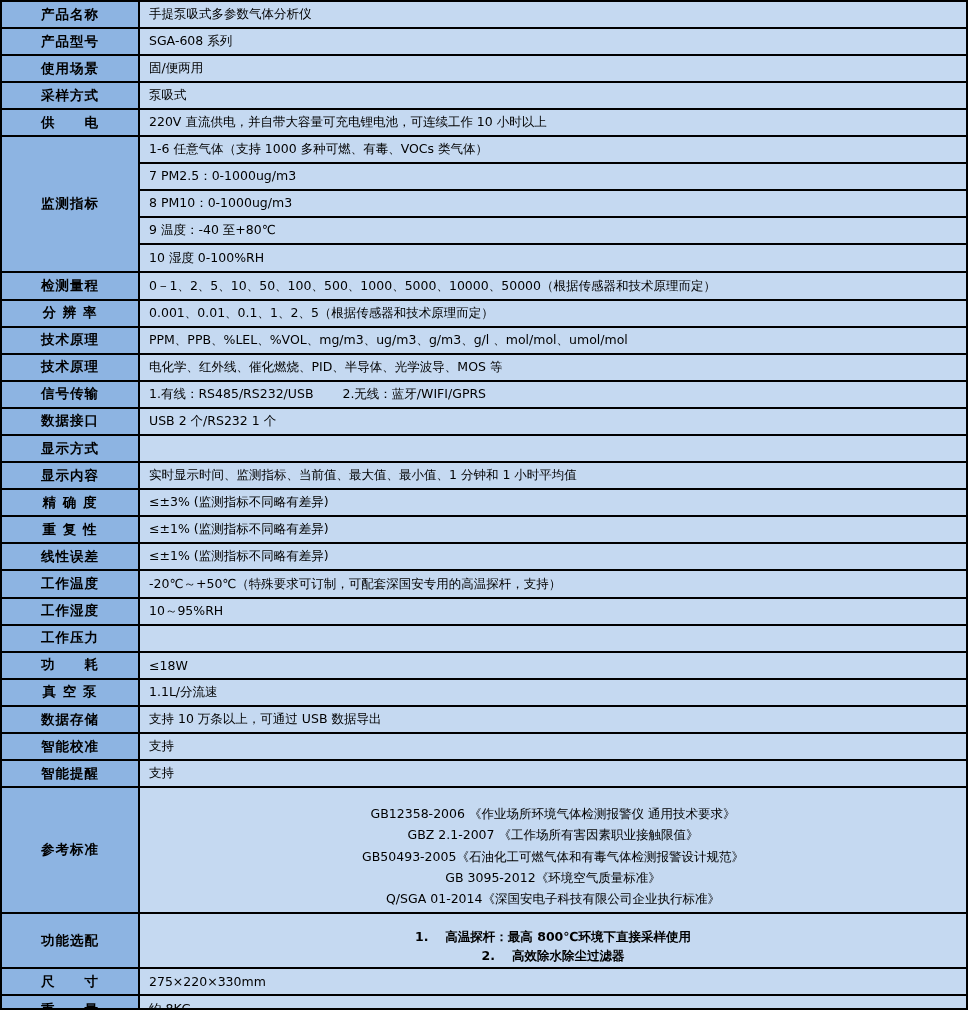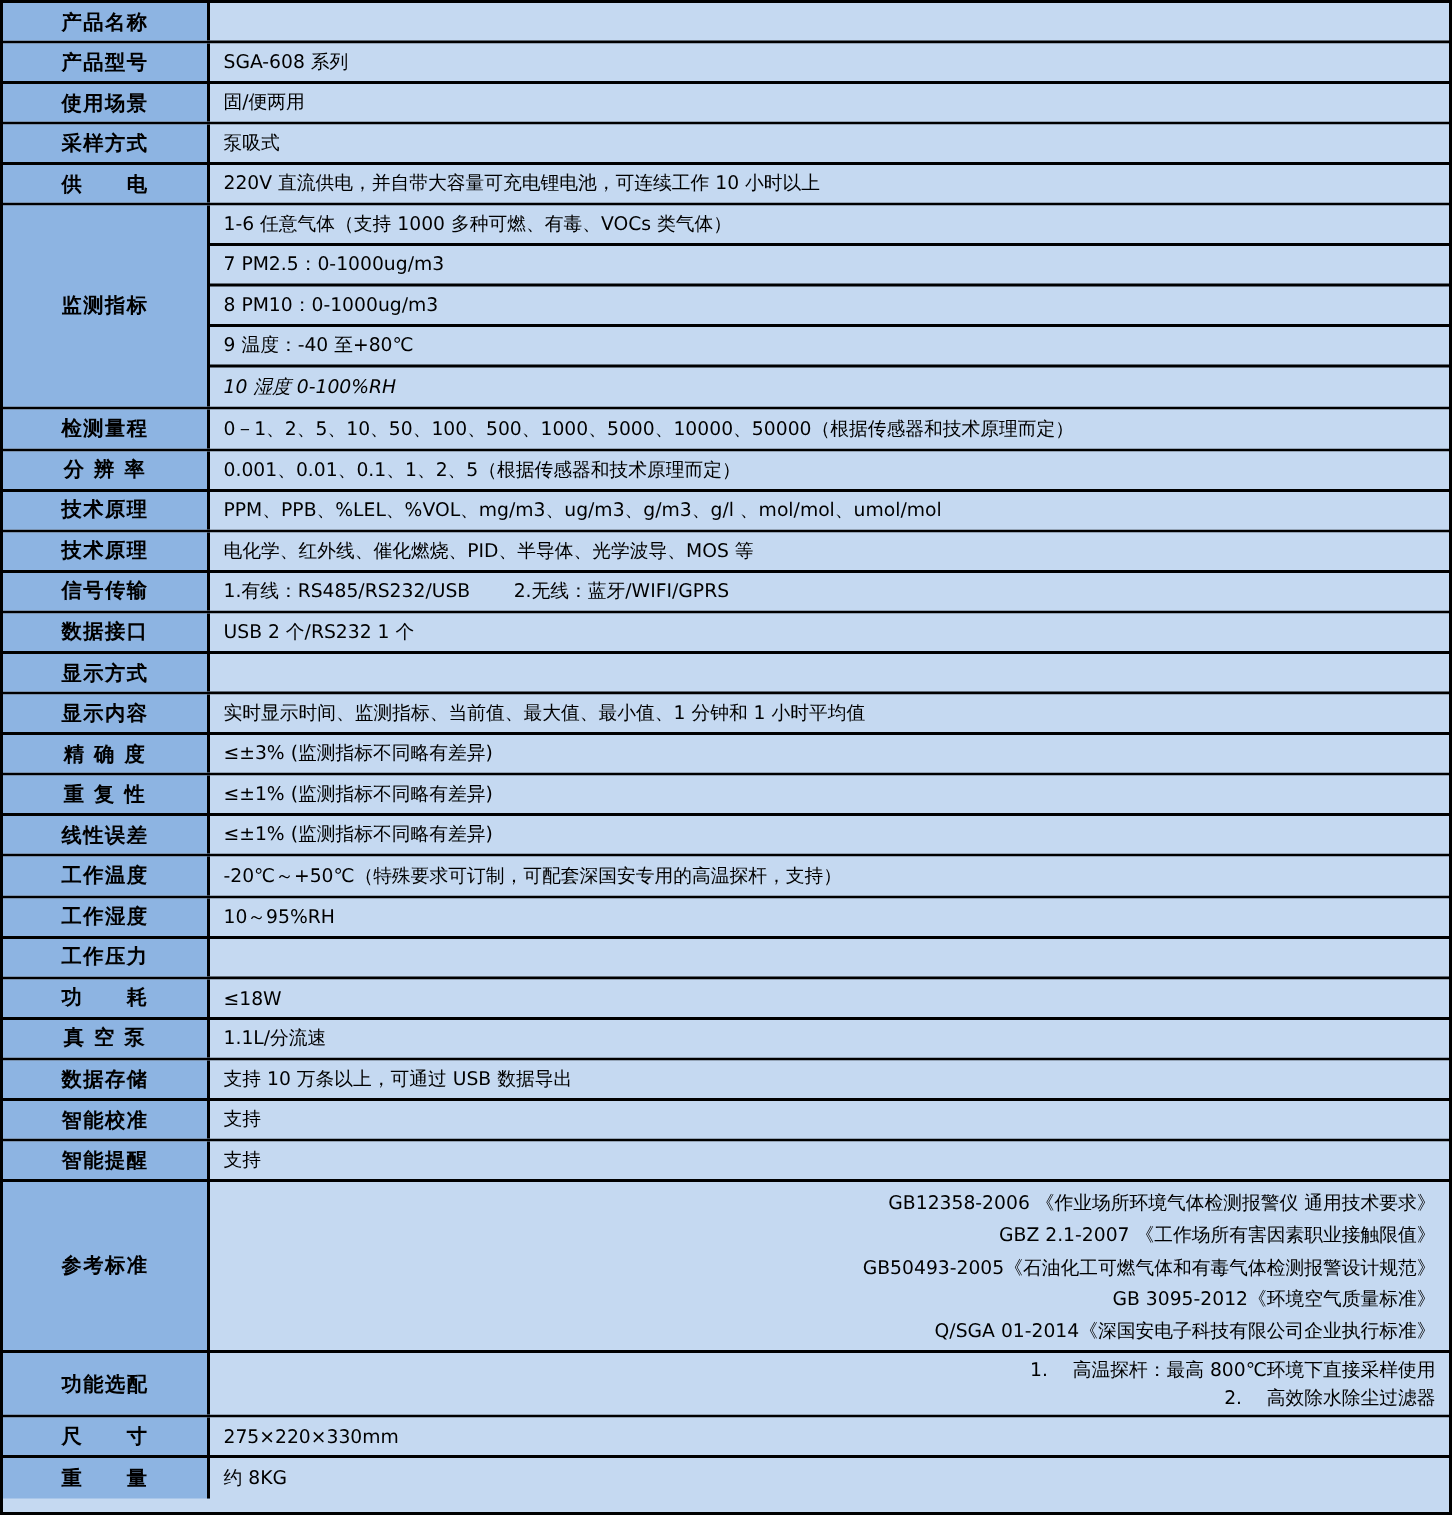--- a/index.html
+++ b/index.html
@@ -60,41 +60,45 @@
     padding:0 9px;
     font-size:12.5px;
     white-space:pre;
     overflow:hidden;
   }
   .row--group .value-cell{
     flex:0 0 26.8px;
     height:26.8px;
     border-bottom:2px solid var(--border);
   }
-  .row--group .value-cell:last-child{border-bottom:none;font-style:italic;}
+  .row--group .value-cell:last-child{border-bottom:none;}
   .row--multi .value-cell{
     flex-direction:column;
-    align-items:flex-end;
+    align-items:center;
     justify-content:center;
     padding:3px 9px;
+    margin-top:12px;
   }
   .row--multi .line{
     line-height:21.2px;
     font-size:12.5px;
     white-space:pre;
   }
   .row--multi-compact .value-cell{padding:2px 9px;}
-  .row--multi-compact .line{line-height:18.5px;}
+  .row--multi-compact .line{line-height:18.5px;font-weight:bold;}
 </style>
 </head>
 <body>
 
 <div class="spec-table">
     <div class="row row--std">
       <div class="label-cell">产品名称</div>
+      <div class="value-wrap">
+        <div class="value-cell">手提泵吸式多参数气体分析仪</div>
+      </div>
     </div>
     <div class="row row--std">
       <div class="label-cell">产品型号</div>
       <div class="value-wrap">
         <div class="value-cell">SGA-608 系列</div>
       </div>
     </div>
     <div class="row row--std">
       <div class="label-cell">使用场景</div>
       <div class="value-wrap">

